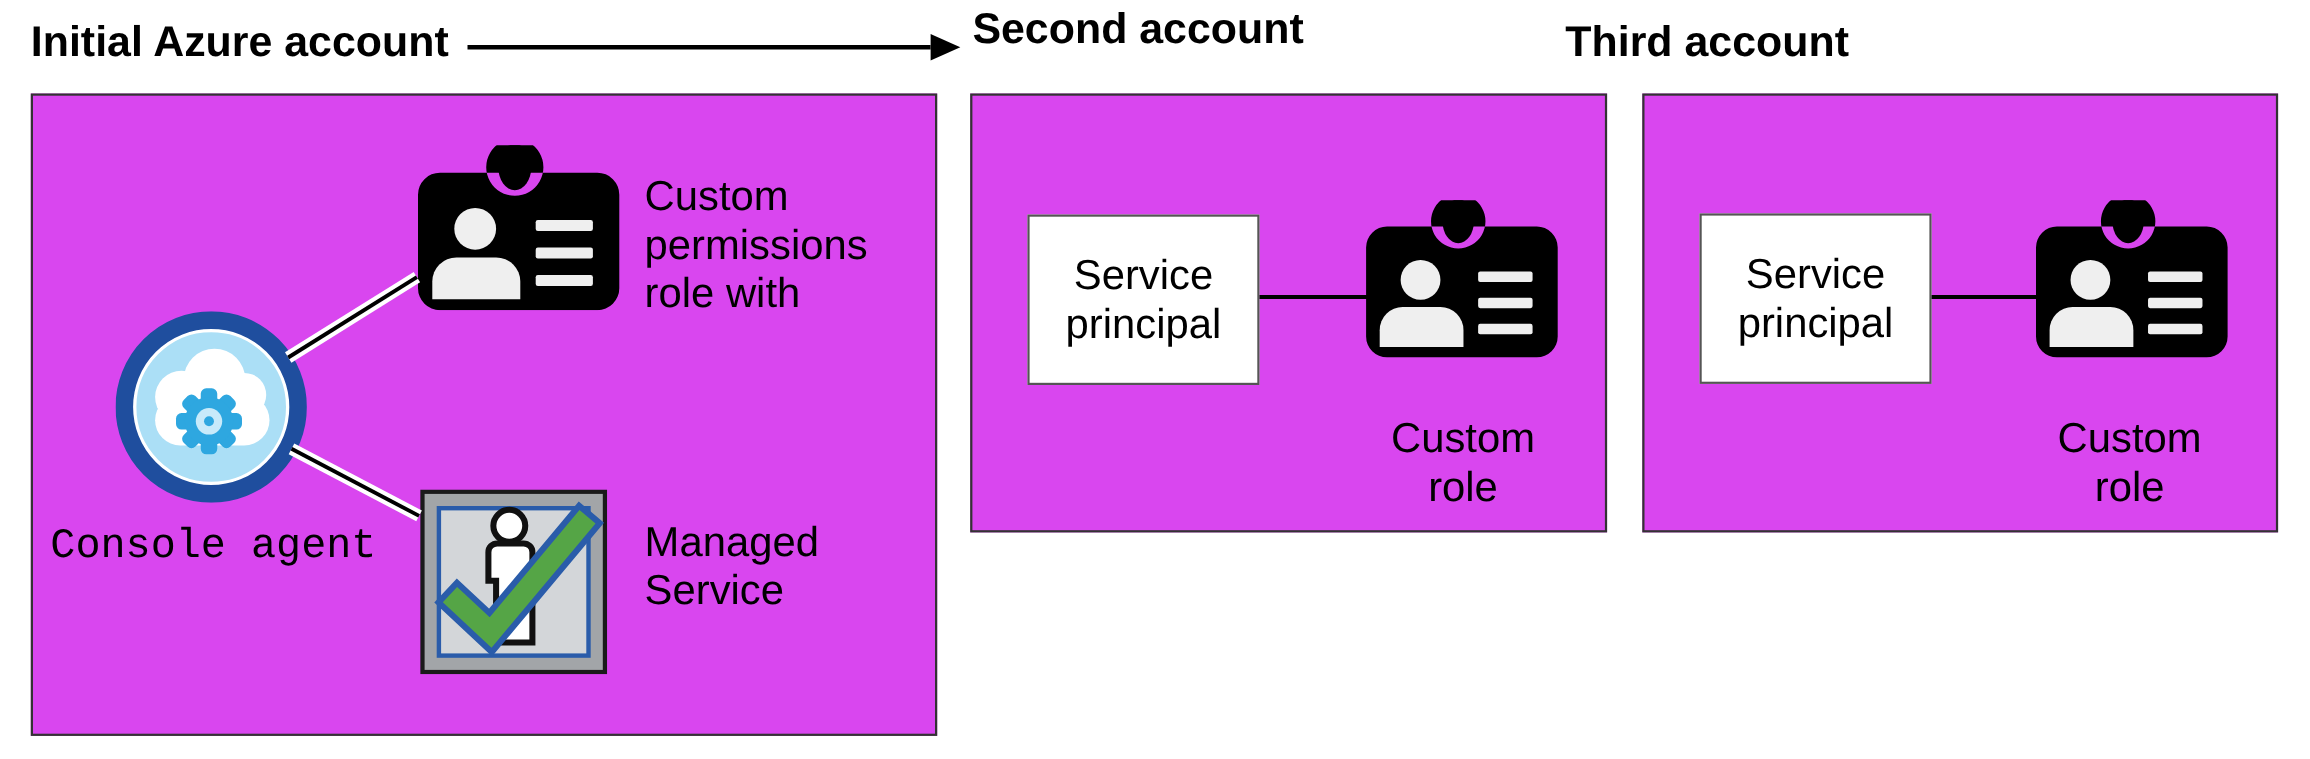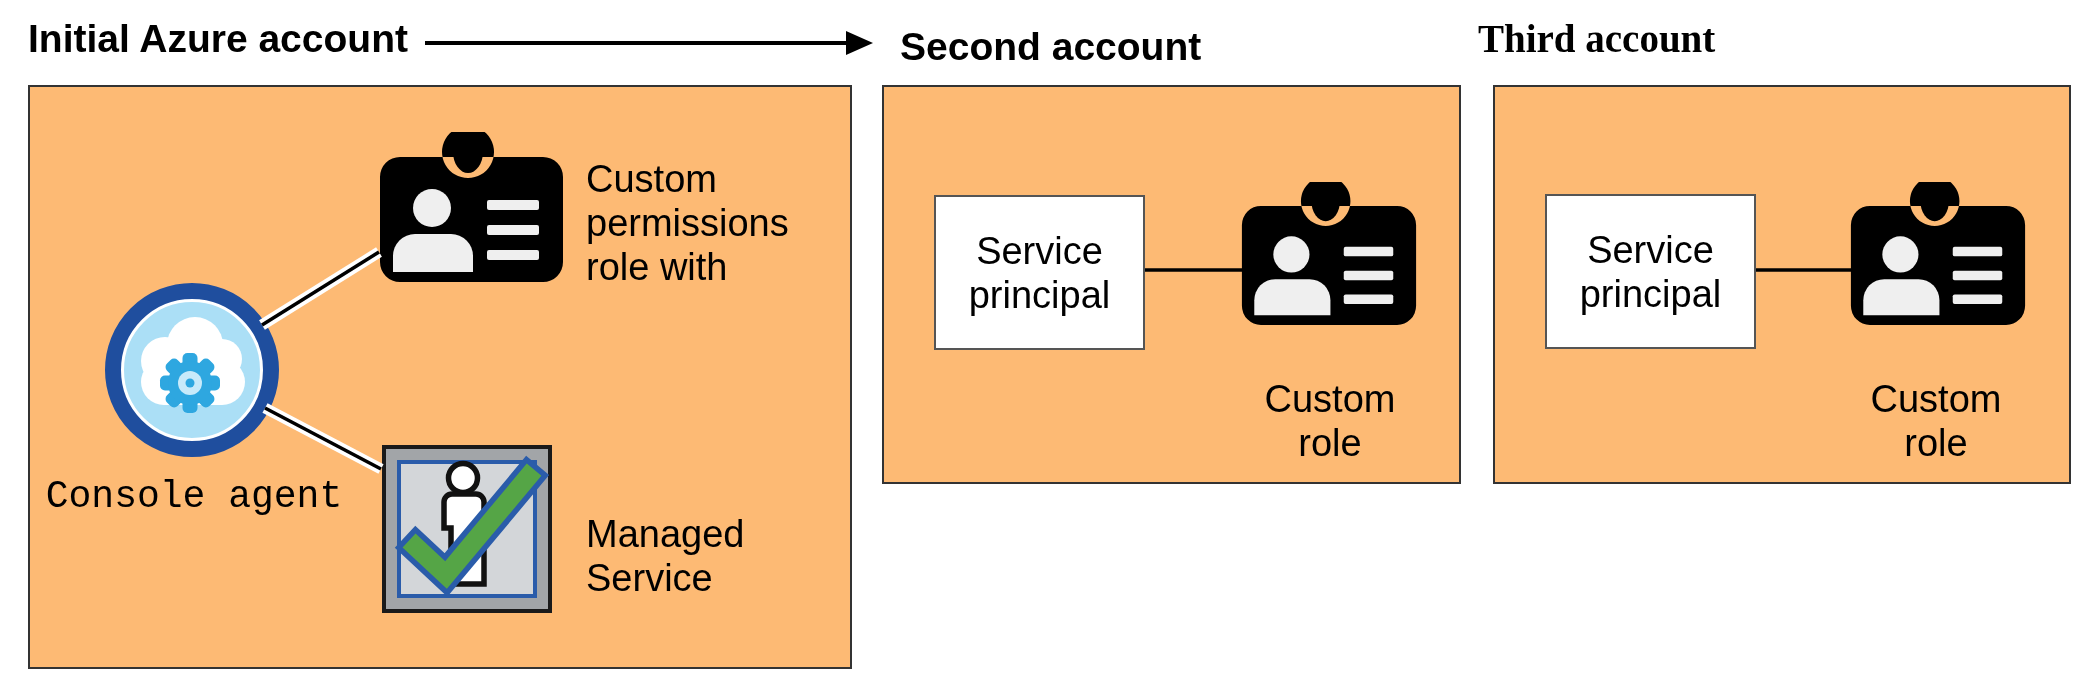--- a/index.html
+++ b/index.html
@@ -14,21 +14,21 @@
   .acct-title{
     position:absolute;
     font-size:39px;
     font-weight:bold;
     line-height:46px;
     white-space:nowrap;
   }
   .account-box{
     position:absolute;
     box-sizing:border-box;
-    background:#fdba74;
+    background:#d946ef;
     border:2px solid #333333;
   }
   .abs{position:absolute;}
   .body-text{
     font-size:38px;
     line-height:44px;
     color:#000;
   }
   .center{text-align:center;}
   .sp-box{
@@ -45,22 +45,22 @@
     position:absolute;left:0;top:0;
     pointer-events:none;
   }
 </style>
 </head>
 <body>
 
 <div id="stage">
 
   <div class="acct-title" style="left:28px;top:16px;">Initial Azure account</div>
-  <div class="acct-title" style="left:884px;top:24px;margin-left:16px;">Second account</div>
-  <div class="acct-title" style="left:1478px;top:16px;font-family:Liberation Serif, serif;">Third account</div>
+  <div class="acct-title" style="left:884px;top:4px;">Second account</div>
+  <div class="acct-title" style="left:1423px;top:16px;">Third account</div>
 
   <div class="account-box" style="left:28px;top:85px;width:824px;height:584px;">
 
     <svg class="abs" style="left:348px;top:45px;" width="187" height="150" viewBox="0 0 187 150">
       <path fill="#000000" fill-rule="evenodd" d="M22,25 H165 A20,20 0 0 1 185,45 V130 A20,20 0 0 1 165,150 H22 A20,20 0 0 1 2,130 V45 A20,20 0 0 1 22,25 Z
            M90,-6 a26,26 0 1 0 0.02,0 Z"></path>
       <ellipse cx="90" cy="20" rx="15" ry="21" fill="#000000"></ellipse>
       <circle cx="54" cy="76" r="19" fill="#efefef"></circle>
       <path d="M15,140 V124 a22,22 0 0 1 22,-22 h36 a22,22 0 0 1 22,22 v16 z" fill="#efefef"></path>
       <rect x="109" y="68" width="52" height="10" rx="2" fill="#efefef"></rect>
@@ -105,21 +105,21 @@
       <g>
         <circle cx="81" cy="33" r="14.5" fill="#ffffff" stroke="#111111" stroke-width="5.5"></circle>
         <path d="M62,57 a8,8 0 0 1 8,-8 h24 a8,8 0 0 1 8,8 v82 h-33 v-56 h-7 z" fill="#ffffff" stroke="#111111" stroke-width="5.5"></path>
       </g>
       <g>
         <path d="M34,102 L64,130 L146,32" fill="none" stroke="#2a5caa" stroke-width="30" stroke-linecap="square"></path>
         <path d="M34,102 L64,130 L146,32" fill="none" stroke="#55a546" stroke-width="19" stroke-linecap="square"></path>
       </g>
     </svg>
 
-    <div class="abs body-text" style="left:556px;top:384px;margin-top:41px;">
+    <div class="abs body-text" style="left:556px;top:384px;">
       <span style="display:block">Managed</span>
       <span style="display:block">Service</span>
     </div>
   </div>
 
   <div class="account-box" style="left:882px;top:85px;width:579px;height:399px;">
 
     <div class="sp-box" style="left:50px;top:108px;width:211px;height:155px;">
       <div class="body-text center">
         <span style="display:block">Service</span>

